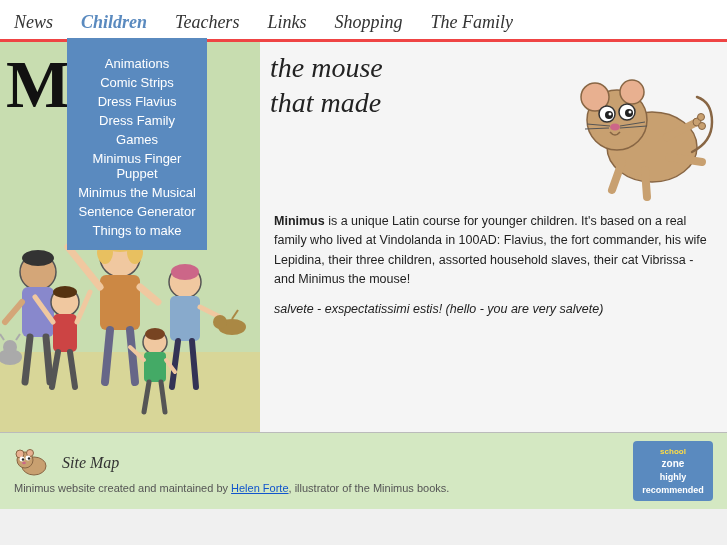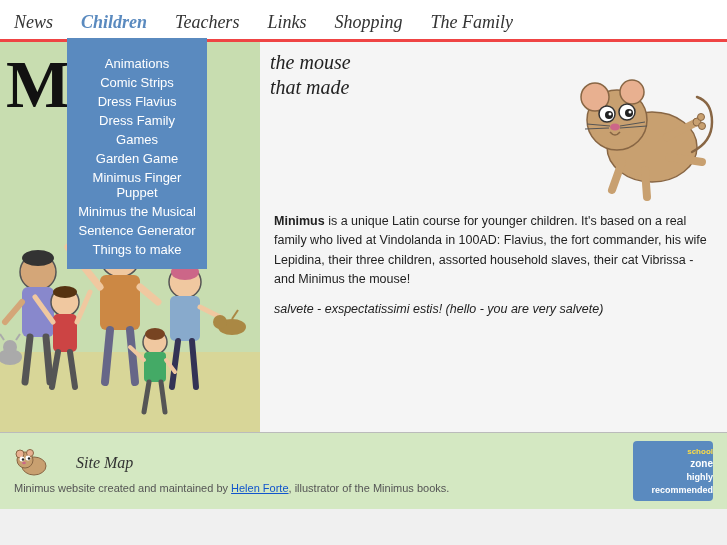--- a/index.html
+++ b/index.html
@@ -72,21 +72,21 @@
       background: #d4e8c2;
       border-top: 1px solid #bbb;
       padding: 8px 14px;
       display: flex;
       align-items: center;
       justify-content: space-between;
     }
     .footer-left {
       display: flex;
       align-items: center;
-      gap: 26px;
+      gap: 12px;
     }
     .sitemap-label {
       font-size: 16px;
       font-family: Georgia, serif;
       font-style: italic;
       color: #333;
     }
     .footer-credit {
       font-size: 11px;
       color: #555;
@@ -95,21 +95,21 @@
     .footer-credit a {
       color: #1155cc;
     }
     .school-badge {
       width: 80px;
       height: 60px;
       background: #5a8abf;
       border-radius: 4px;
       display: flex;
       flex-direction: column;
-      align-items: flex-end;
+      align-items: center;
       justify-content: center;
       color: #fff;
       font-size: 9px;
       text-align: center;
       font-weight: bold;
       line-height: 1.4;
     }
     .school-badge .badge-top {
       font-size: 8px;
       color: #ffdd44;
@@ -148,21 +148,21 @@
       top: 8px;
       left: 6px;
       line-height: 1;
       letter-spacing: -2px;
     }
 
     .tagline-right {
       position: absolute;
       top: 8px;
       left: 10px;
-      font-size: 20px;
+      font-size: 28px;
       font-family: Georgia, serif;
       font-style: italic;
       color: #222;
       line-height: 1.25;
     }
 
     .desc-area {
       padding: 170px 14px 20px 14px;
       font-size: 12.5px;
       line-height: 1.55;
@@ -187,21 +187,20 @@
   <div class="nav-item">News</div>
 
   <div class="children-dropdown">
     <div class="nav-item active">Children</div>
     <div class="dropdown-menu">
       <a>Animations</a>
       <a>Comic Strips</a>
       <a>Dress Flavius</a>
       <a>Dress Family</a>
       <a>Games</a>
-      <a>Garden Game</a>
       <a>Minimus Finger Puppet</a>
       <a>Minimus the Musical</a>
       <a>Sentence Generator</a>
       <a>Things to make</a>
     </div>
   </div>
 
   <div class="nav-item">Teachers</div>
   <div class="nav-item">Links</div>
   <div class="nav-item">Shopping</div>

